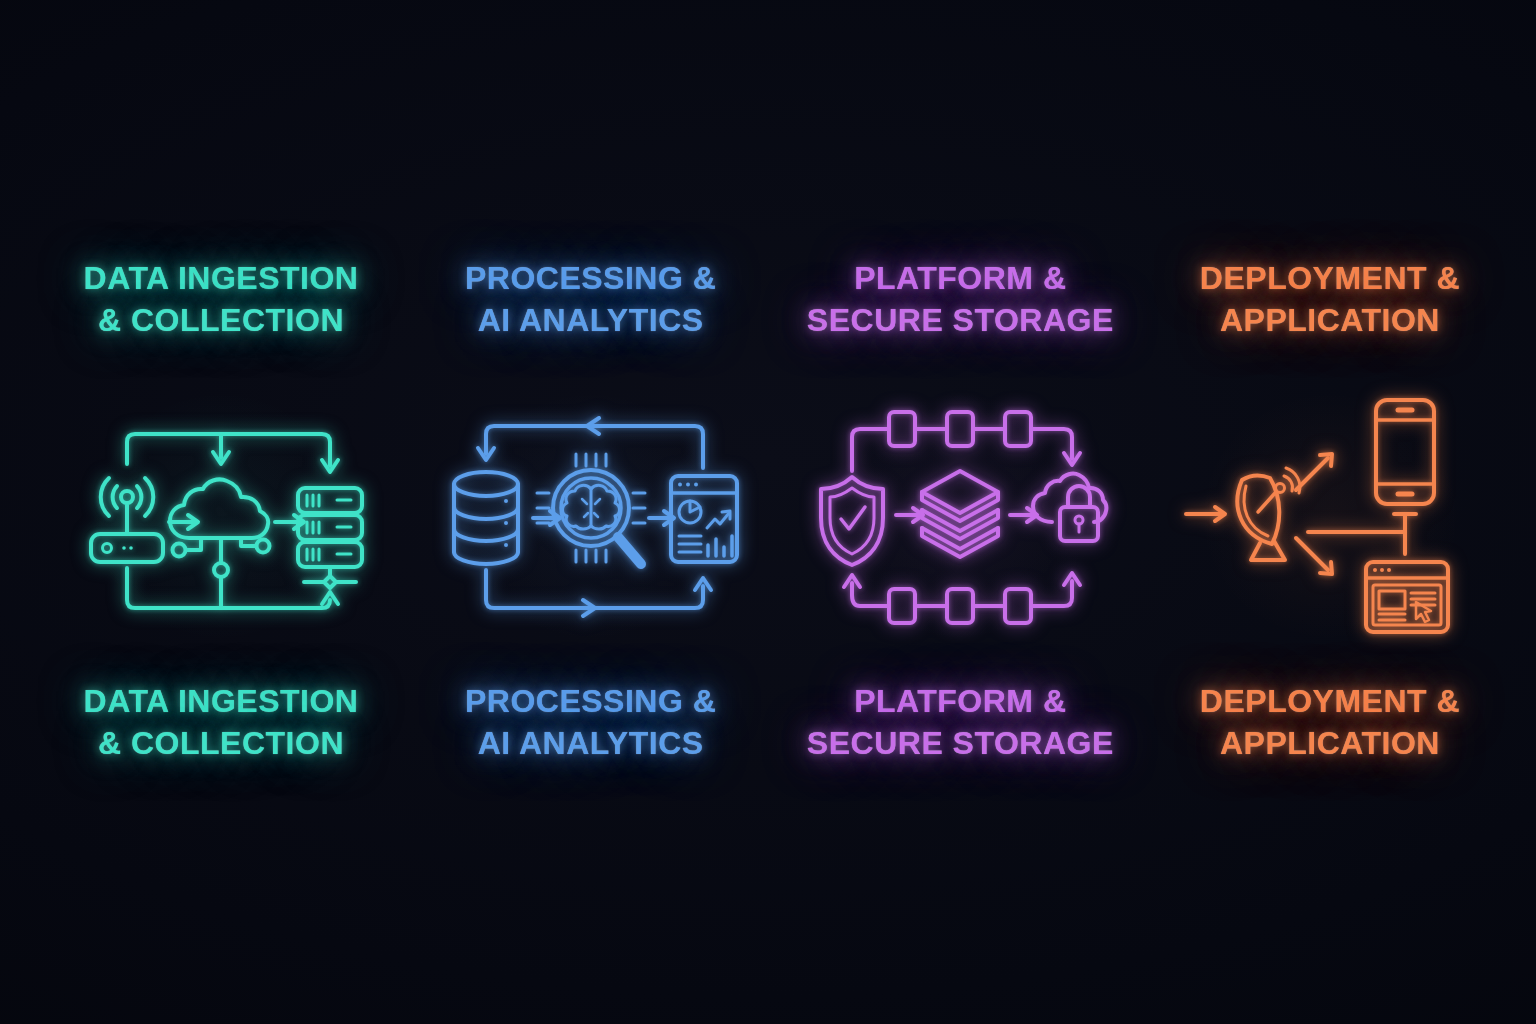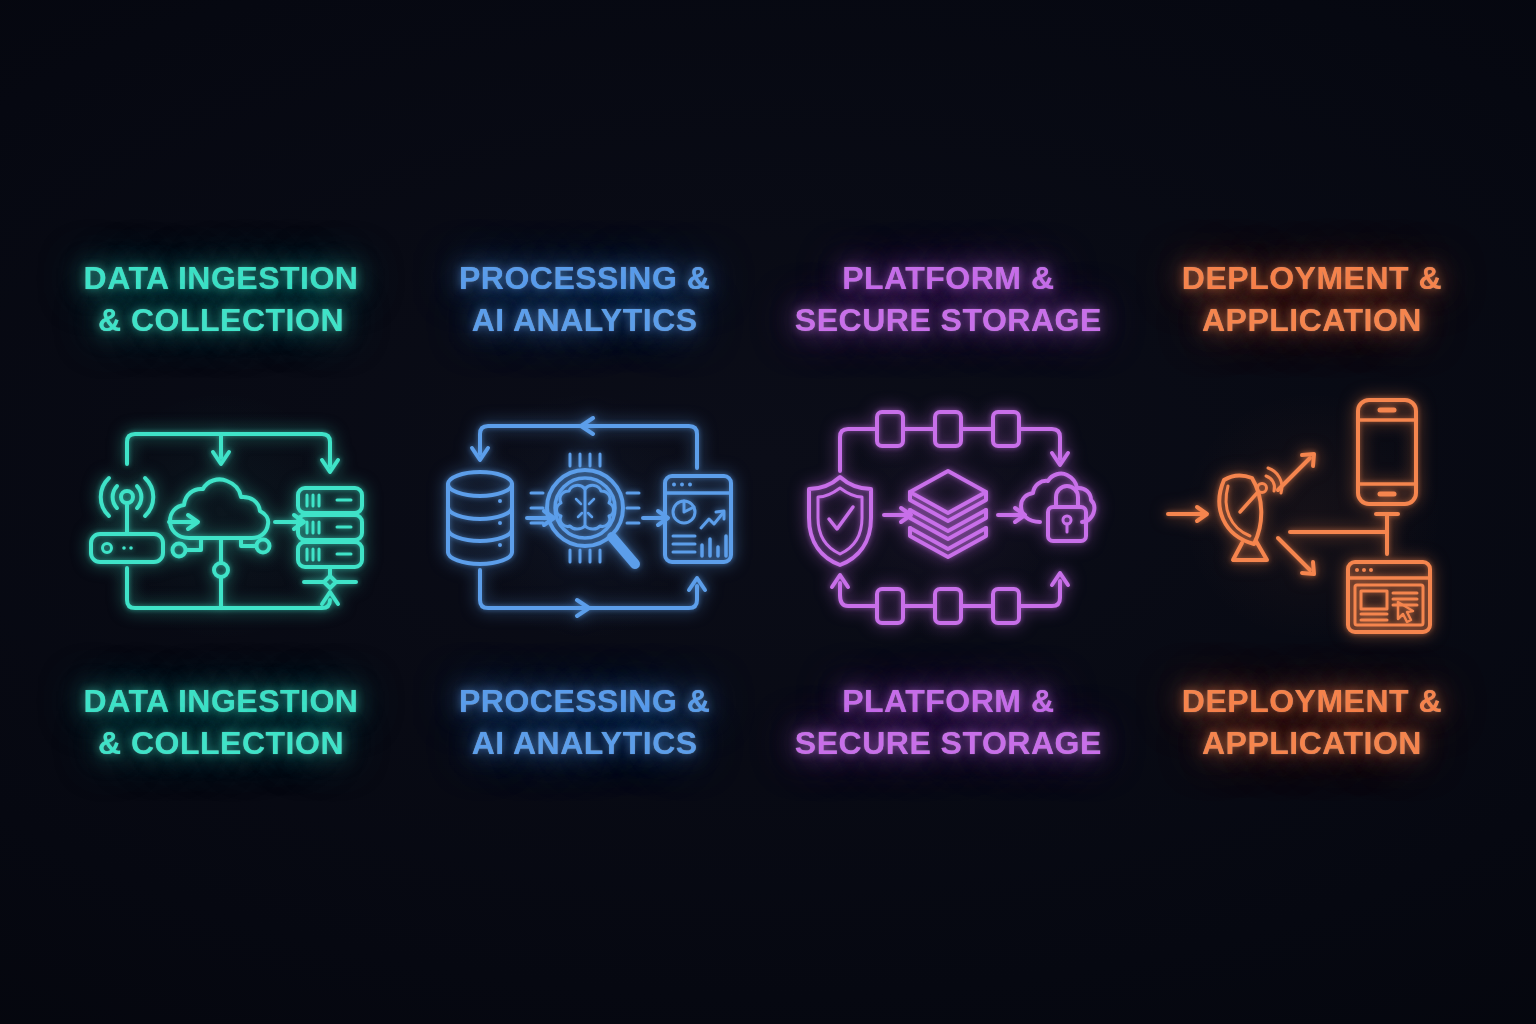--- a/index.html
+++ b/index.html
@@ -8,21 +8,21 @@
     background:#04050b;
     font-family:"Liberation Sans", sans-serif;
     overflow:hidden;
   }
   .stage{
     position:relative;
     width:1536px;height:1024px;
     background:radial-gradient(120% 95% at 50% 45%, #0b0d18 0%, #060811 55%, #030409 100%);
     display:flex;
     justify-content:space-between;
-    padding:258px 48px 0 45px;
+    padding:258px 30px 0 45px;
     box-sizing:border-box;
   }
   .panel{
     width:352px;
     display:flex;
     flex-direction:column;
     align-items:center;
   }
   .neon-title{
     margin:0;

